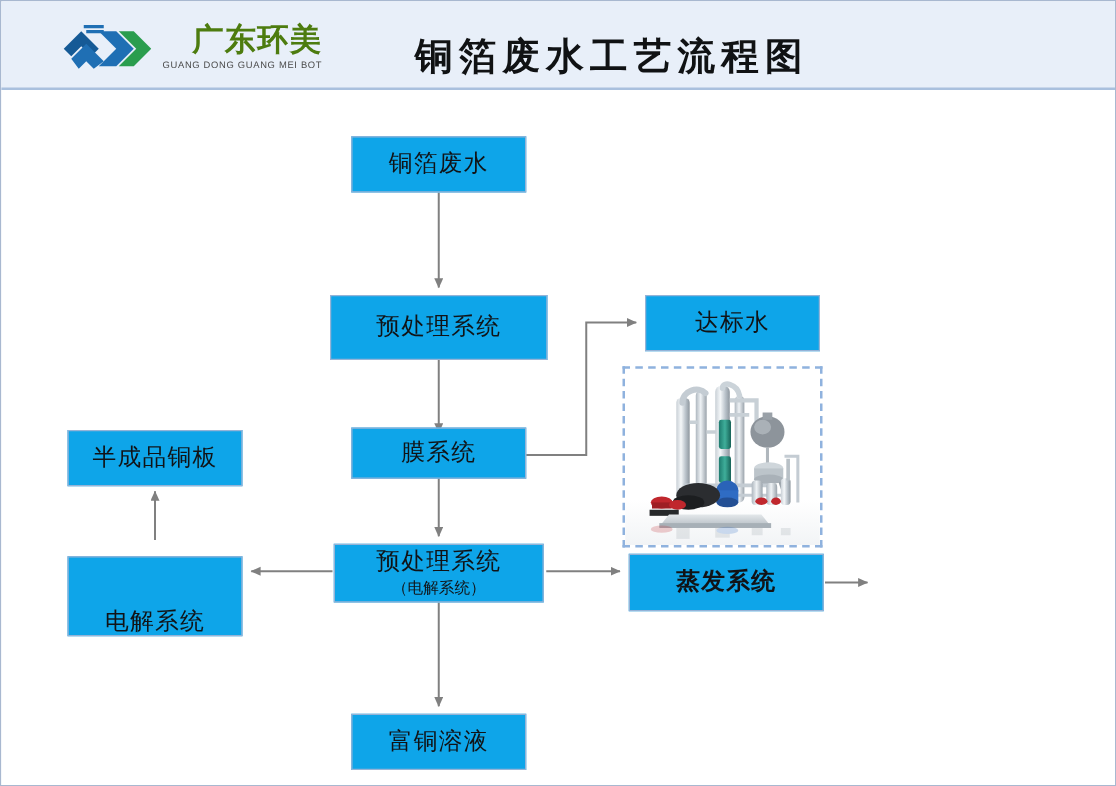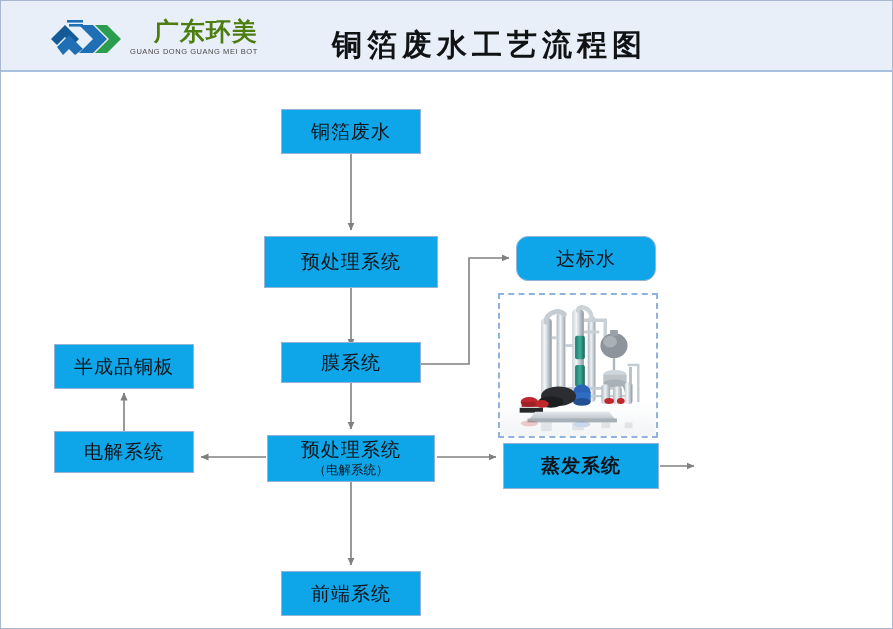--- a/index.html
+++ b/index.html
@@ -280,40 +280,40 @@
     </div>
 
     <div class="node" style="left:263px; top:164px; width:174px; height:52px;">
       <div class="label">预处理系统</div>
     </div>
 
     <div class="node" style="left:280px; top:270px; width:140px; height:41px;align-items:center;">
       <div class="label">膜系统</div>
     </div>
 
-    <div class="node" style="left:515px; top:164px; width:140px; height:45px;border-radius:12px;">
+    <div class="node" style="left:515px; top:164px; width:140px; height:45px;">
       <div class="label">达标水</div>
     </div>
 
     <div class="node" style="left:266px; top:363px; width:168px; height:47px;">
       <div class="label">预处理系统</div>
       <div class="sublabel">（电解系统）</div>
     </div>
 
     <div class="node" style="left:502px; top:371px; width:156px; height:46px;font-weight:bold;">
       <div class="label">蒸发系统</div>
     </div>
 
 
-    <div class="node" style="left:53px; top:359px; width:140px; height:42px;">
+    <div class="node" style="left:53px; top:373px; width:140px; height:64px;justify-content:flex-end;">
       <div class="label">电解系统</div>
     </div>
 
     <div class="node" style="left:53px; top:272px; width:140px; height:45px;">
       <div class="label">半成品铜板</div>
     </div>
 
     <div class="node" style="left:280px; top:499px; width:140px; height:45px;">
-      <div class="label">前端系统</div>
+      <div class="label">富铜溶液</div>
     </div>
 
   </div>
 </div>
 
 </body></html>

